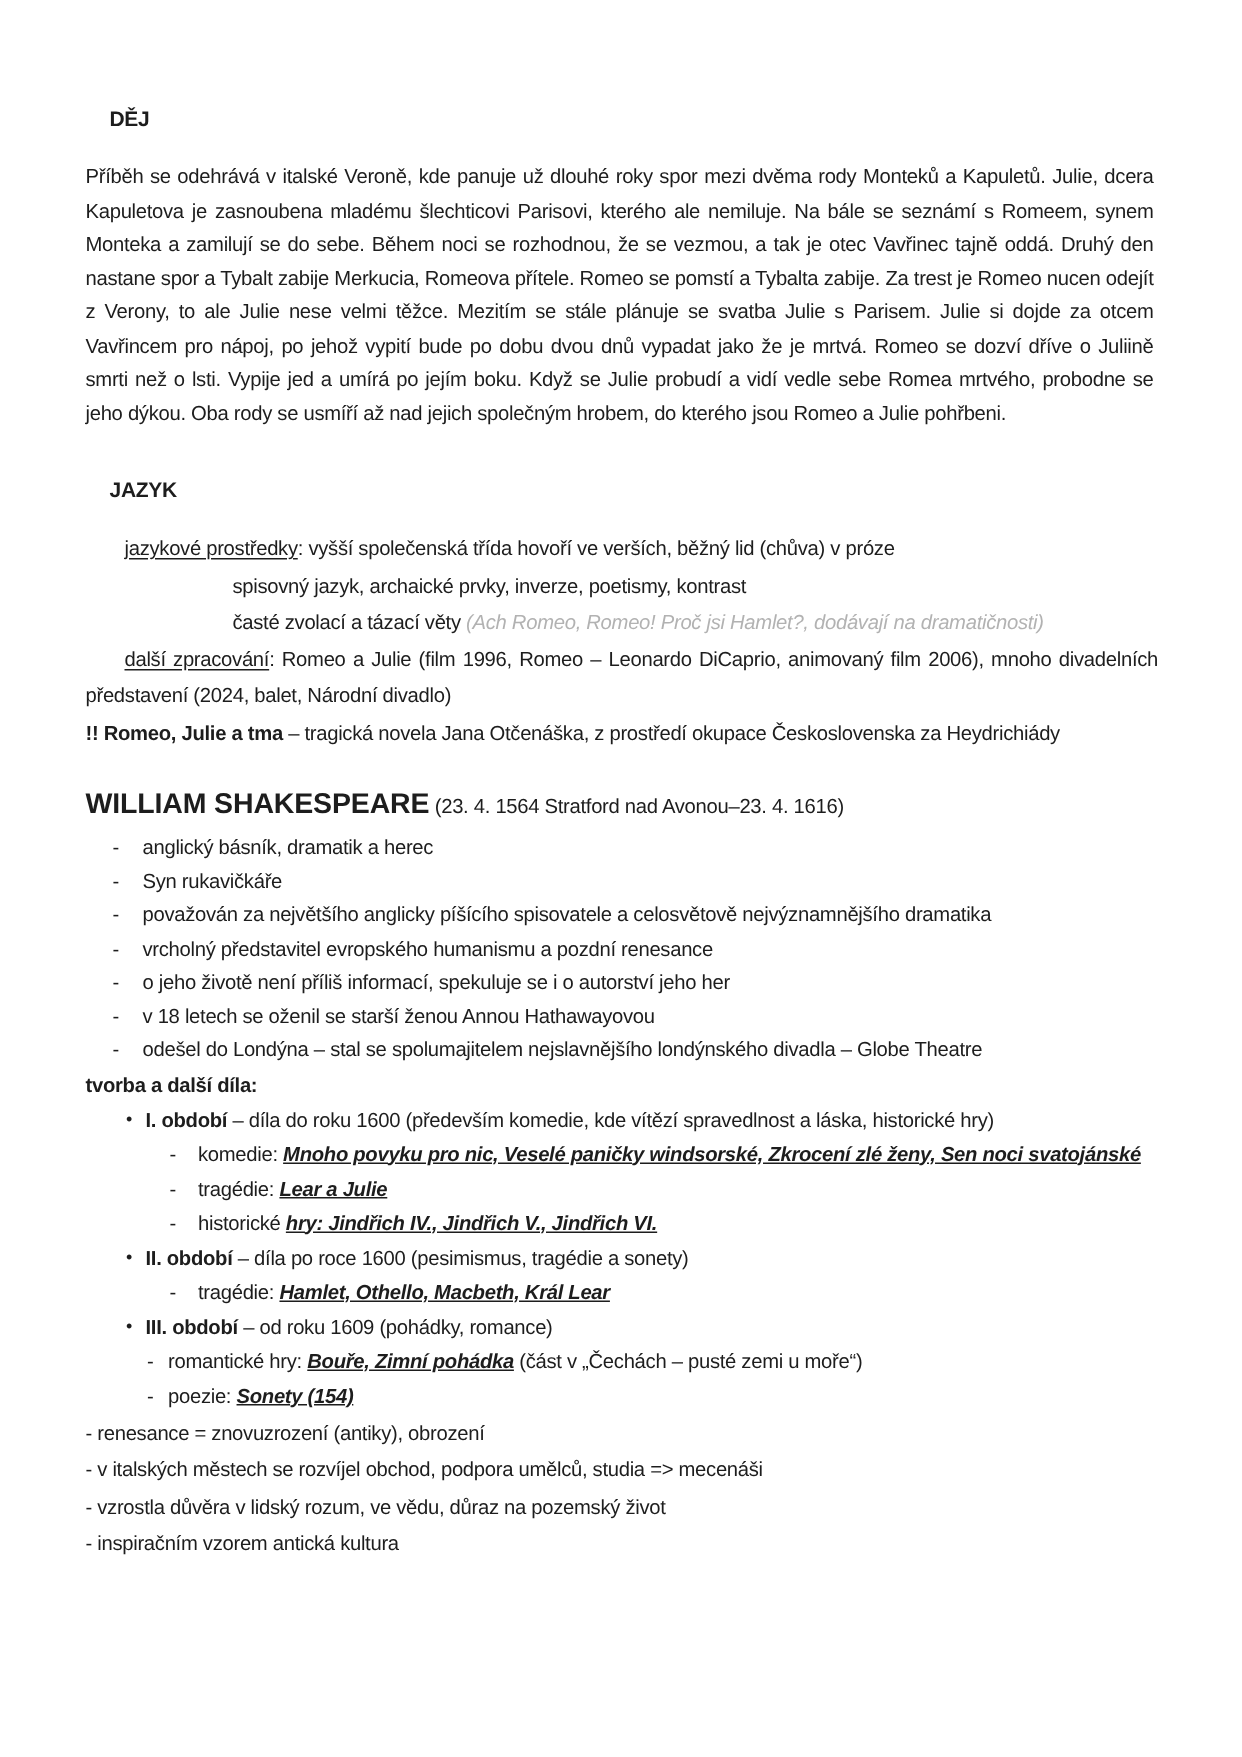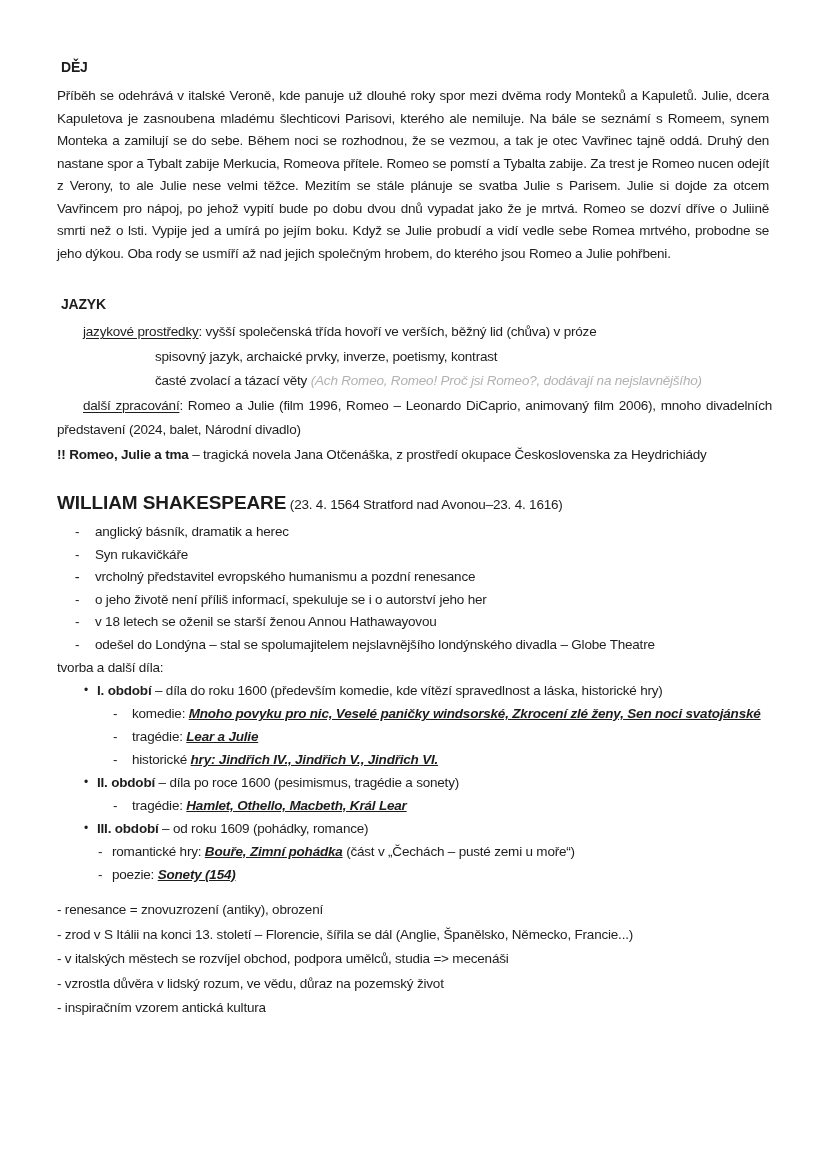--- a/index.html
+++ b/index.html
@@ -7,21 +7,21 @@
     width: 828px; height: 1171px;
     background: #ffffff;
     overflow: hidden;
     font-family: "Liberation Sans", sans-serif;
     color: #1d1d1d;
     font-size: 13.5px;
     letter-spacing: -0.2px;
   }
   .page { padding: 52px 56px 0 57px; width: 715px; }
 
-  .h { font-size: 14px; font-weight: 700; margin: 4px; line-height: 23px; }
+  .h { font-size: 14px; font-weight: 700; margin: 16px; line-height: 23px; }
   .para {
     margin: 6px 3px 0 0;
     line-height: 22.5px;
     text-align: justify;
   }
   .line { line-height: 24.5px; }
   .just { text-align: justify; }
   .tab { padding-left: 98px; }
   .u { text-decoration: underline; text-underline-offset: 2px; padding-left: 26px; }
   .b { font-weight: 700; }
@@ -31,68 +31,68 @@
   .jazyk-h { margin-top: 28px; }
 
   .ws-heading { margin-top: 22px; line-height: 28px; }
   .ws-name { font-size: 19px; font-weight: 700; letter-spacing: -0.1px; }
   .ws-dates { font-size: 13.5px; }
 
   .facts { margin-top: 2px; }
   .fact { position: relative; padding-left: 38px; line-height: 22.5px; }
   .fact .dash { position: absolute; left: 18px; }
 
-  .tvorba { font-weight: 400; line-height: 23px; }
+  .tvorba { font-weight: 700; line-height: 23px; }
 
   .period { position: relative; padding-left: 40px; line-height: 23px; }
   .period .bullet { position: absolute; left: 27px; font-size: 12px; }
 
   .work { position: relative; padding-left: 75px; line-height: 23px; }
   .work .dash { position: absolute; left: 56px; }
   .work.shallow { padding-left: 55px; }
   .work.shallow .dash { left: 41px; }
 
   .kontext-h { margin-top: 12px; line-height: 24.5px; }
   .renesance-h { margin-top: 6px; font-weight: 700; line-height: 24.5px; }
-  .points { margin-top: 12px; }
+  .points { margin-top: 2px; }
   .point { line-height: 24.5px; }
 </style>
 </head>
 <body>
 
 <div class="page">
 
   <h2 class="h">DĚJ</h2>
   <p class="para">Příběh se odehrává v italské Veroně, kde panuje už dlouhé roky spor mezi dvěma rody Monteků a Kapuletů. Julie, dcera Kapuletova je zasnoubena mladému šlechticovi Parisovi, kterého ale nemiluje. Na bále se seznámí s Romeem, synem Monteka a zamilují se do sebe. Během noci se rozhodnou, že se vezmou, a tak je otec Vavřinec tajně oddá. Druhý den nastane spor a Tybalt zabije Merkucia, Romeova přítele. Romeo se pomstí a Tybalta zabije. Za trest je Romeo nucen odejít z Verony, to ale Julie nese velmi těžce.  Mezitím se stále plánuje se svatba Julie s Parisem. Julie si dojde za otcem Vavřincem pro nápoj, po jehož vypití bude po dobu dvou dnů vypadat jako že je mrtvá. Romeo se dozví dříve o Juliině smrti než o lsti. Vypije jed a umírá po jejím boku. Když se Julie probudí a vidí vedle sebe Romea mrtvého, probodne se jeho dýkou. Oba rody se usmíří až nad jejich společným hrobem, do kterého jsou Romeo a Julie pohřbeni.</p>
 
   <h2 class="h jazyk-h">JAZYK</h2>
 
   <div class="line">
     <span class="u">jazykové prostředky</span><span>: </span><span>vyšší společenská třída hovoří ve verších, běžný lid (chůva) v próze</span>
   </div>
   <div class="line tab">spisovný jazyk, archaické prvky, inverze, poetismy, kontrast</div>
   <div class="line tab">
-    <span>časté zvolací a tázací věty </span><span class="gray">(Ach Romeo, Romeo! Proč jsi Romeo?, dodávají na nejslavnějšího)</span>
+    <span>časté zvolací a tázací věty </span><span class="gray">(Ach Romeo, Romeo! Proč jsi Hamlet?, dodávají na dramatičnosti)</span>
   </div>
 
   <div class="line just">
     <span class="u">další zpracování</span><span>: Romeo a Julie (film 1996, Romeo – Leonardo DiCaprio, animovaný film 2006), mnoho divadelních představení (2024, balet, Národní divadlo)</span>
   </div>
   <div class="line">
     <span class="b">!! Romeo, Julie a tma</span><span> – tragická novela Jana Otčenáška, z prostředí okupace Československa za Heydrichiády</span>
   </div>
 
   <div class="ws-heading">
     <span class="ws-name">WILLIAM SHAKESPEARE</span><span class="ws-dates"> (23. 4. 1564 Stratford nad Avonou–23. 4. 1616)</span>
   </div>
 
   <div class="facts">
     <div class="fact"><span class="dash">-</span><span>anglický básník, dramatik a herec</span></div>
     <div class="fact"><span class="dash">-</span><span>Syn rukavičkáře</span></div>
-    <div class="fact"><span class="dash">-</span></div>
+    <div class="fact"><span class="dash">-</span><span>považován za největšího anglicky píšícího spisovatele a celosvětově nejvýznamnějšího dramatika</span></div>
     <div class="fact"><span class="dash">-</span><span>vrcholný představitel evropského humanismu a pozdní renesance</span></div>
     <div class="fact"><span class="dash">-</span><span>o jeho životě není příliš informací, spekuluje se i o autorství jeho her</span></div>
     <div class="fact"><span class="dash">-</span><span>v 18 letech se oženil se starší ženou Annou Hathawayovou</span></div>
     <div class="fact"><span class="dash">-</span><span>odešel do Londýna – stal se spolumajitelem nejslavnějšího londýnského divadla – Globe Theatre</span></div>
   </div>
 
   <div class="tvorba">tvorba a další díla:</div>
 
   <div class="period">
     <span class="bullet">•</span><span class="b">I. období</span><span> – díla do roku 1600 (především komedie, kde vítězí spravedlnost a láska, historické hry)</span>
@@ -119,19 +119,18 @@
   </div>
   <div class="work shallow">
     <span class="dash">-</span><span>romantické hry: </span><span class="bi">Bouře, Zimní pohádka</span><span> (část v „Čechách – pusté zemi u moře“)</span>
   </div>
   <div class="work shallow">
     <span class="dash">-</span><span>poezie: </span><span class="bi">Sonety (154)</span><span></span>
   </div>
 
   <div class="points">
     <div class="point">- renesance = znovuzrození (antiky), obrození</div>
-    <div class="point">- zrod v S Itálii na konci 13. století – Florencie, šířila se dál (Anglie, Španělsko, Německo, Francie...)</div>
     <div class="point">- v italských městech se rozvíjel obchod, podpora umělců, studia =&gt; mecenáši</div>
     <div class="point">- vzrostla důvěra v lidský rozum, ve vědu, důraz na pozemský život</div>
     <div class="point">- inspiračním vzorem antická kultura</div>
   </div>
 
 </div>
 
 </body></html>

